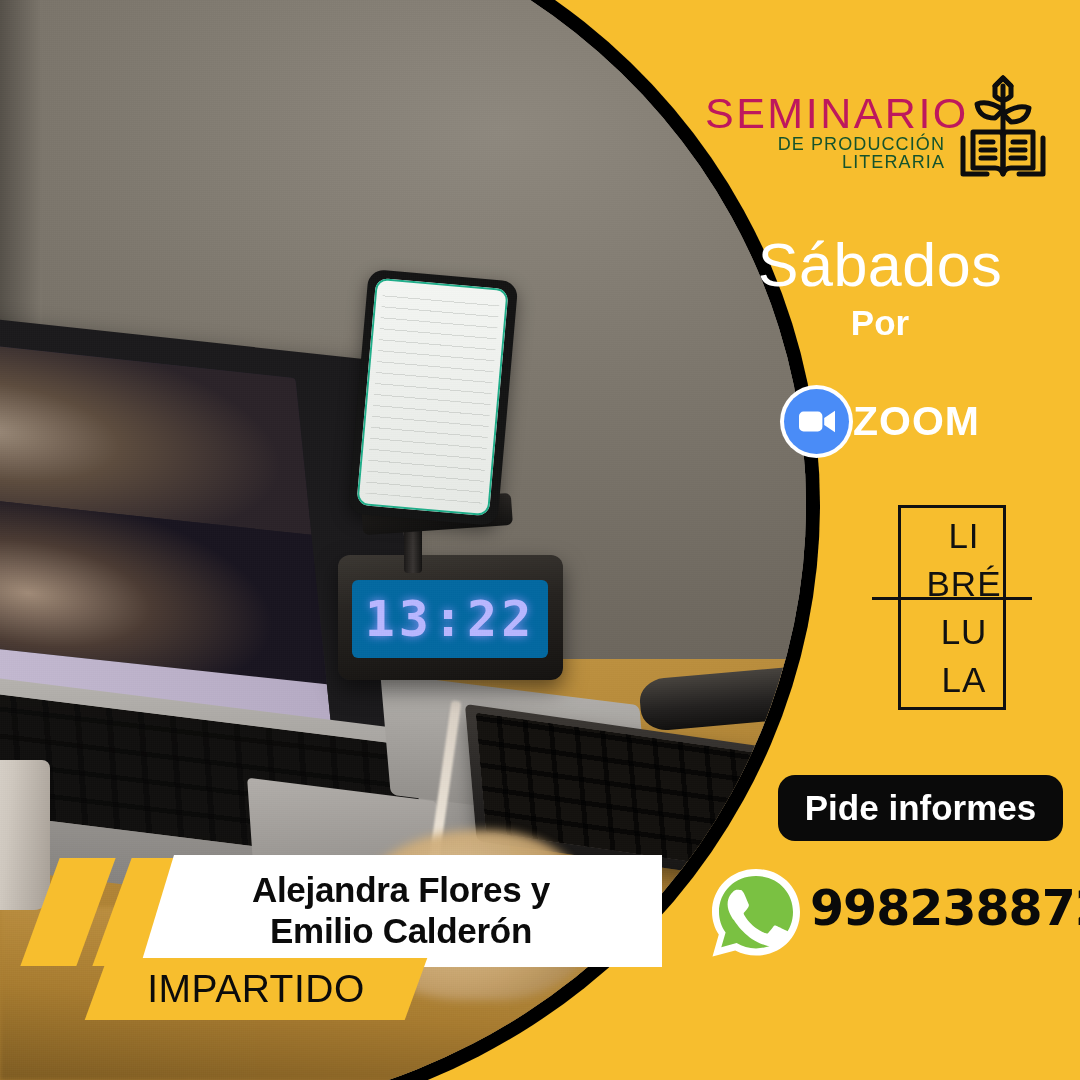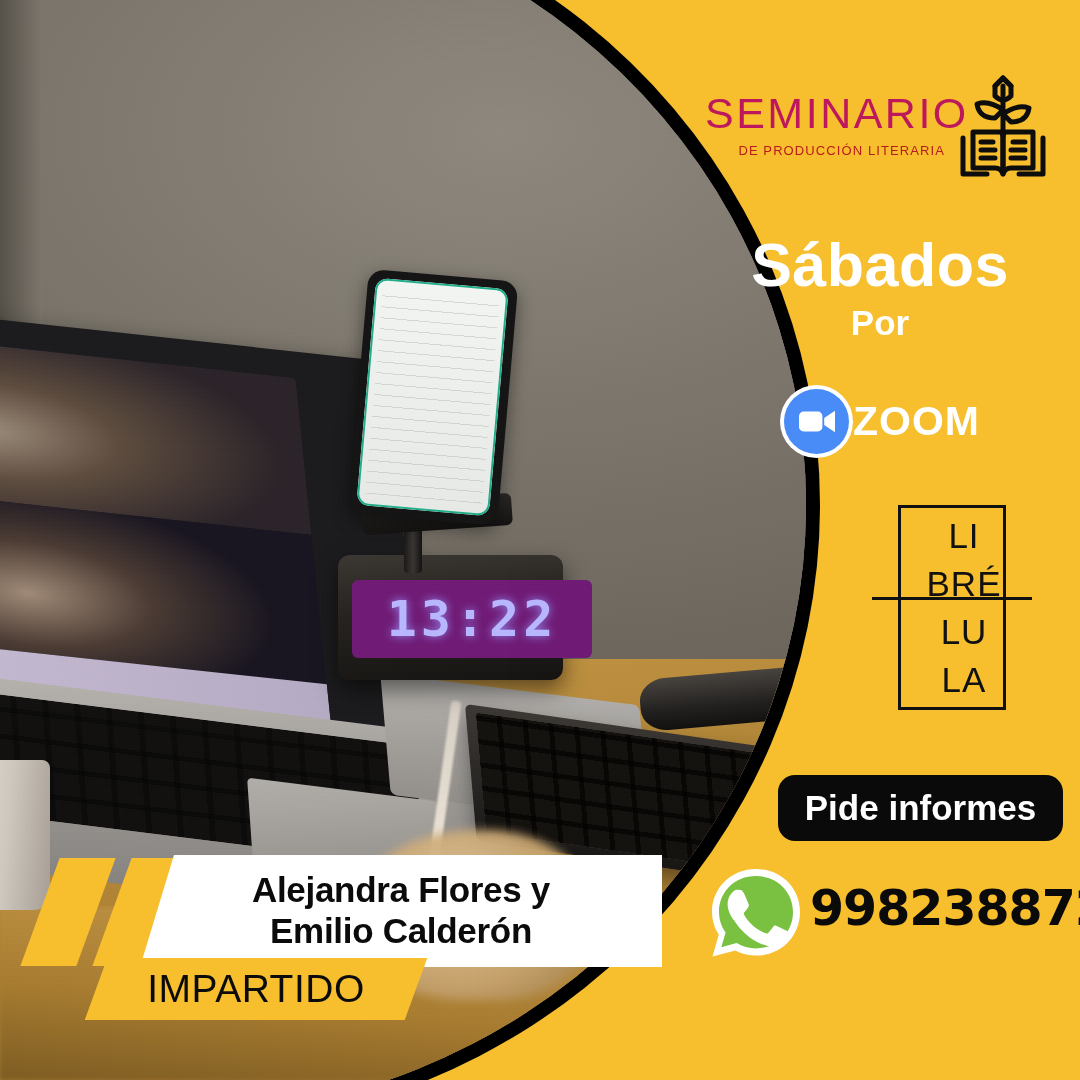--- a/index.html
+++ b/index.html
@@ -109,21 +109,21 @@
   }
 
   
   .clock-body{
     position:absolute;left:338px;top:555px;width:225px;height:125px;
     background:linear-gradient(175deg,#3b3732 0%,#262320 40%,#151311 100%);
     border-radius:12px;box-shadow:0 10px 22px rgba(0,0,0,.5);
   }
   .clock-face{
     position:absolute;left:352px;top:580px;width:196px;height:78px;
-    background:#701a75;border-radius:6px;overflow:hidden;padding-left:44px;
+    background:#0369a1;border-radius:6px;overflow:hidden;
   }
   .clock-digits{
     position:absolute;inset:0;display:flex;align-items:center;justify-content:center;
     color:#b9b7ff;font-family:"DejaVu Sans Mono", monospace;font-size:50px;
     letter-spacing:4px;font-weight:bold;
     text-shadow:0 0 10px rgba(150,150,255,.9);
   }
   .stand-arm{
     position:absolute;left:404px;top:505px;width:18px;height:68px;
     background:linear-gradient(90deg,#1a1817,#393533,#131211);border-radius:4px;
@@ -193,28 +193,28 @@
   }
 
   
   .seminar-logo{position:absolute;left:705px;top:70px;width:345px;height:115px;}
   .sem-text{position:absolute;left:0;top:22px;width:240px;text-align:right;}
   .sem-title{
     font-size:43px;letter-spacing:2.5px;color:#be185d;font-weight:400;
     font-family:"Liberation Sans", sans-serif;line-height:1;
   }
   .sem-sub{
-    font-size:13px;letter-spacing:1.1px;color:#b91c1c;margin-top:9px;line-height:1;
+    font-size:18px;letter-spacing:1.1px;color:#14532d;line-height:1;
   }
   .sem-icon{position:absolute;left:250px;top:0;width:96px;height:112px;}
 
   
   .sabados{
     position:absolute;left:700px;top:230px;width:360px;text-align:center;
-    font-size:61px;font-weight:bold;color:#fff;letter-spacing:.5px;
+    font-size:61px;font-weight:normal;color:#fff;letter-spacing:.5px;
   }
   .por{
     position:absolute;left:700px;top:303px;width:360px;text-align:center;
     font-size:35px;font-weight:bold;color:#fff;
   }
   .zoom-row{
     position:absolute;left:700px;top:385px;width:360px;
     display:flex;align-items:center;justify-content:center;
   }
   .zoom-badge{

